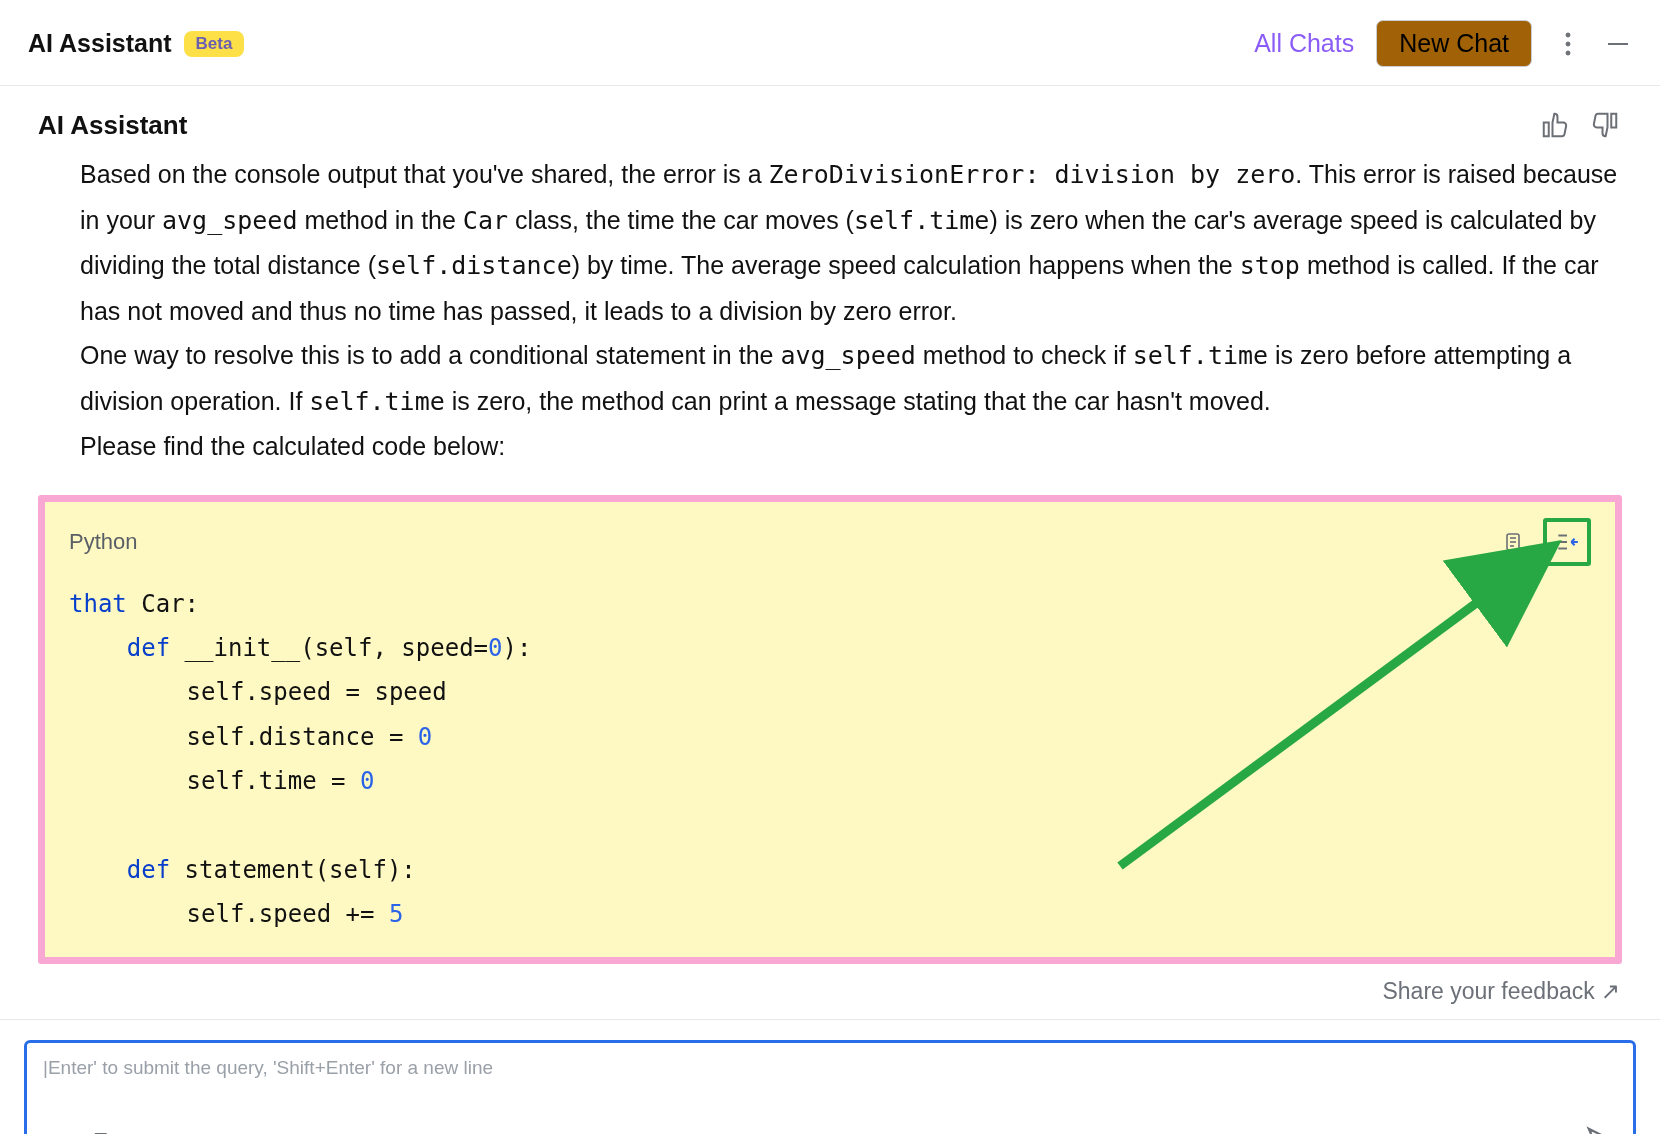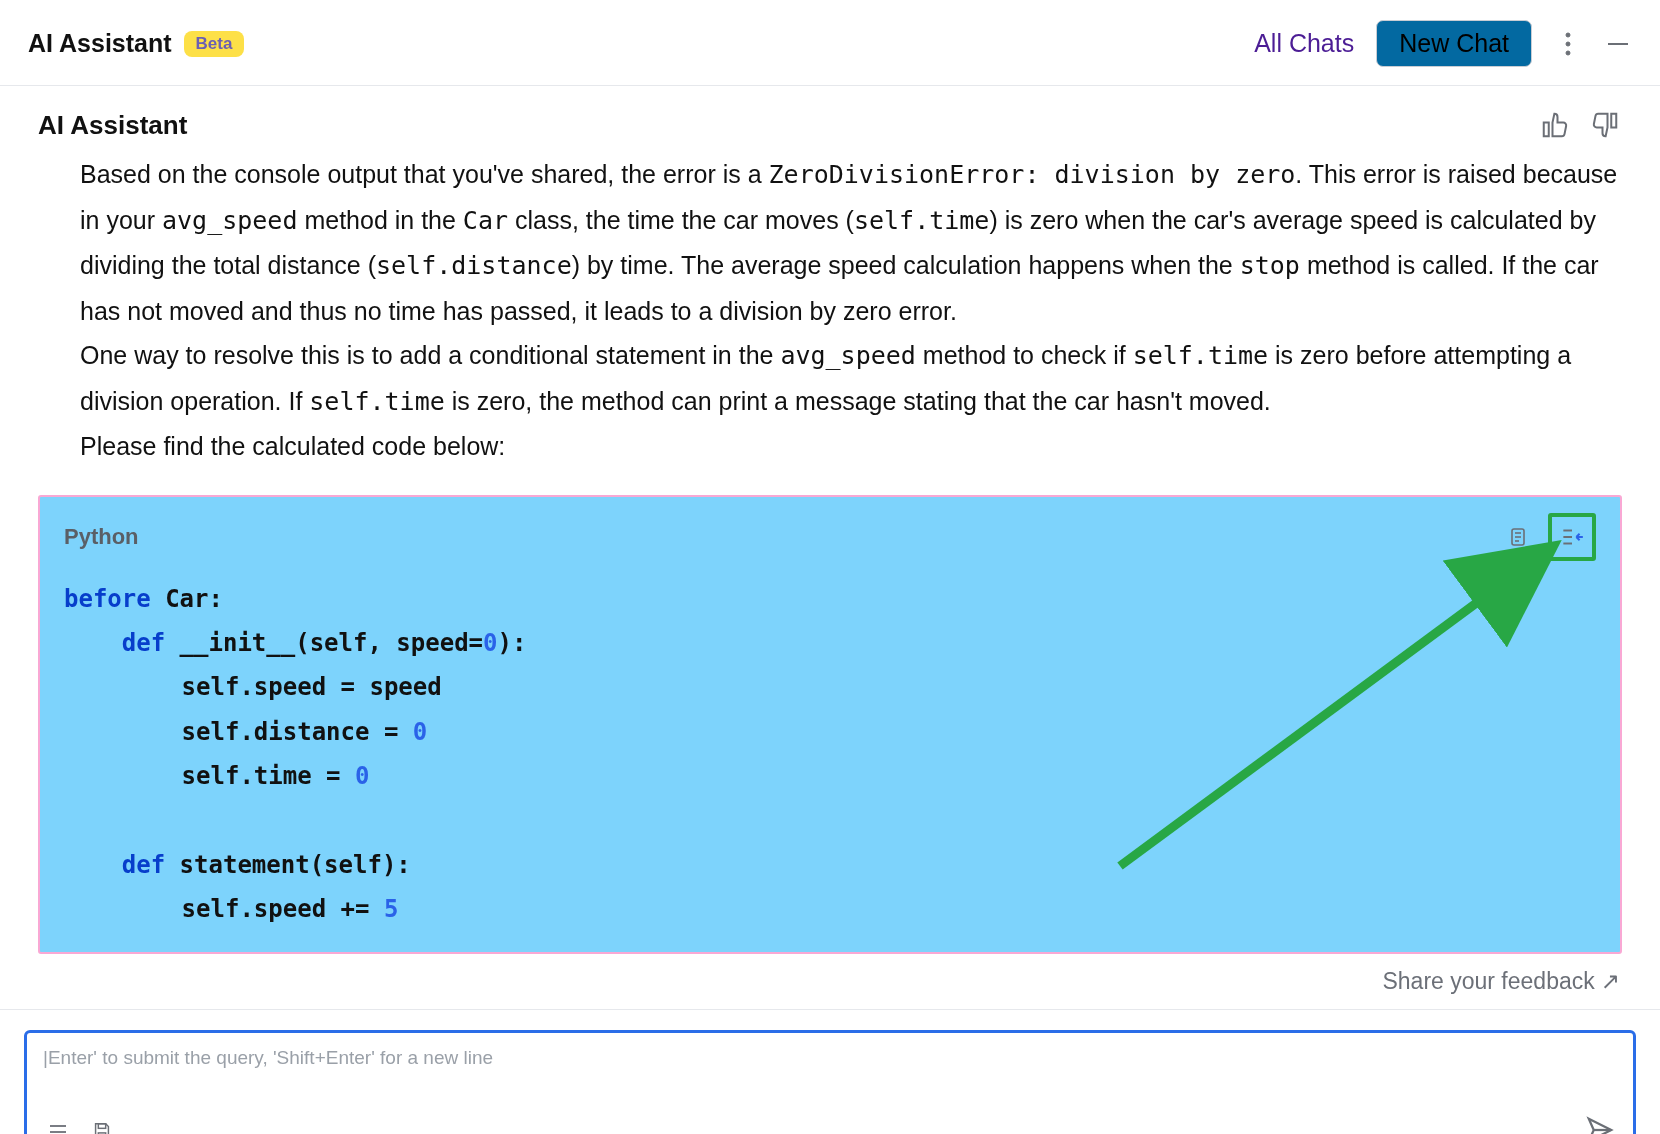--- a/index.html
+++ b/index.html
@@ -8,41 +8,41 @@
     display: flex; align-items: center; justify-content: space-between;
     padding: 20px 28px 18px 28px; border-bottom: 1px solid #e6e8ec;
   }
   .topbar-left { display: flex; align-items: center; gap: 12px; }
   .app-title { font-size: 25px; font-weight: 700; color: #111; }
   .beta-badge {
     background: #fde047; color: #6b5fb3; font-size: 17px; font-weight: 600;
     padding: 3px 12px; border-radius: 8px;
   }
   .topbar-right { display: flex; align-items: center; gap: 22px; }
-  .all-chats-link { color: #4c1d95; font-size: 25px; font-weight: 500; cursor: pointer; }
+  .all-chats-link { color: #8b5cf6; font-size: 25px; font-weight: 500; cursor: pointer; }
   .new-chat-btn {
-    border: 1px solid #c9cdd4; border-radius: 7px; background: #0369a1;
+    border: 1px solid #c9cdd4; border-radius: 7px; background: #a16207;
     padding: 8px 22px; font-size: 25px; font-weight: 500; cursor: pointer;
   }
   .icon-btn { width: 28px; height: 28px; display:flex; align-items:center; justify-content:center; cursor:pointer; color:#6b6f76;}
   .icon-btn svg { stroke: currentColor; }
 
   .chat-area { padding: 22px 38px 0 38px; position: relative; }
   .msg-header { display:flex; align-items:center; justify-content:space-between; margin-bottom:10px;}
   .msg-title { font-size: 26px; font-weight: 700; }
   .feedback-icons { display:flex; gap:16px; color:#6b6f76;}
   .feedback-icons .icon-btn { width:34px; height:34px; }
 
   .msg-body { font-size: 25px; line-height: 1.78; color:#111;margin-left:42px; }
   .msg-body p { margin: 0; }
   .mono { font-family: ui-monospace, SFMono-Regular, Menlo, Consolas, monospace; }
 
   .code-card {
-    border: 2px solid #f9a8d4; border-radius: 3px; margin-top: 26px;
-    background: #7dd3fc; position: relative; font-weight: bold;
+    border: 7px solid #f9a8d4; border-radius: 3px; margin-top: 26px;
+    background: #fef9c3; position: relative;
   }
   .code-card-header {
     display:flex; align-items:center; justify-content:space-between;
     padding: 16px 24px 10px 24px; font-size: 22px; color:#5a5f66;
   }
   .code-card-actions { display:flex; gap:14px; align-items:center;}
   .code-action { width:32px; height:32px; display:flex; align-items:center; justify-content:center; cursor:pointer; color:#6b6f76;}
   .code-action.highlighted { border: 4px solid #28a745; border-radius:3px; width:48px; height:48px; }
 
   .code-body {
@@ -141,21 +141,21 @@
         <span class="code-action highlighted">
           <svg width="26" height="26" viewBox="0 0 24 24" fill="none" stroke="currentColor" stroke-width="1.8">
               <line x1="4" y1="6" x2="12" y2="6"></line>
               <line x1="4" y1="12" x2="12" y2="12"></line>
               <line x1="4" y1="18" x2="12" y2="18"></line>
               <path d="M22 12h-6m0 0l3-3m-3 3l3 3" stroke="#2a62e8"></path>
             </svg>
         </span>
       </div>
     </div>
-    <div class="code-body"><span class="kw">before</span><span> Car:</span>
+    <div class="code-body"><span class="kw">that</span><span> Car:</span>
     <span class="kw">def</span><span> __init__(self, speed=</span><span class="num">0</span><span>):</span>
         <span class="guide"></span><span>self.speed = speed</span>
         <span class="guide"></span><span>self.distance = </span><span class="num">0</span>
         <span class="guide"></span><span>self.time = </span><span class="num">0</span>
 
     <span class="kw">def</span><span> statement(self):</span>
         <span class="guide"></span><span>self.speed += </span><span class="num">5</span></div>
   </div>
 
   <svg class="arrow-svg" style="left:1080px; top:430px;" width="500" height="380" viewBox="0 0 500 380">

